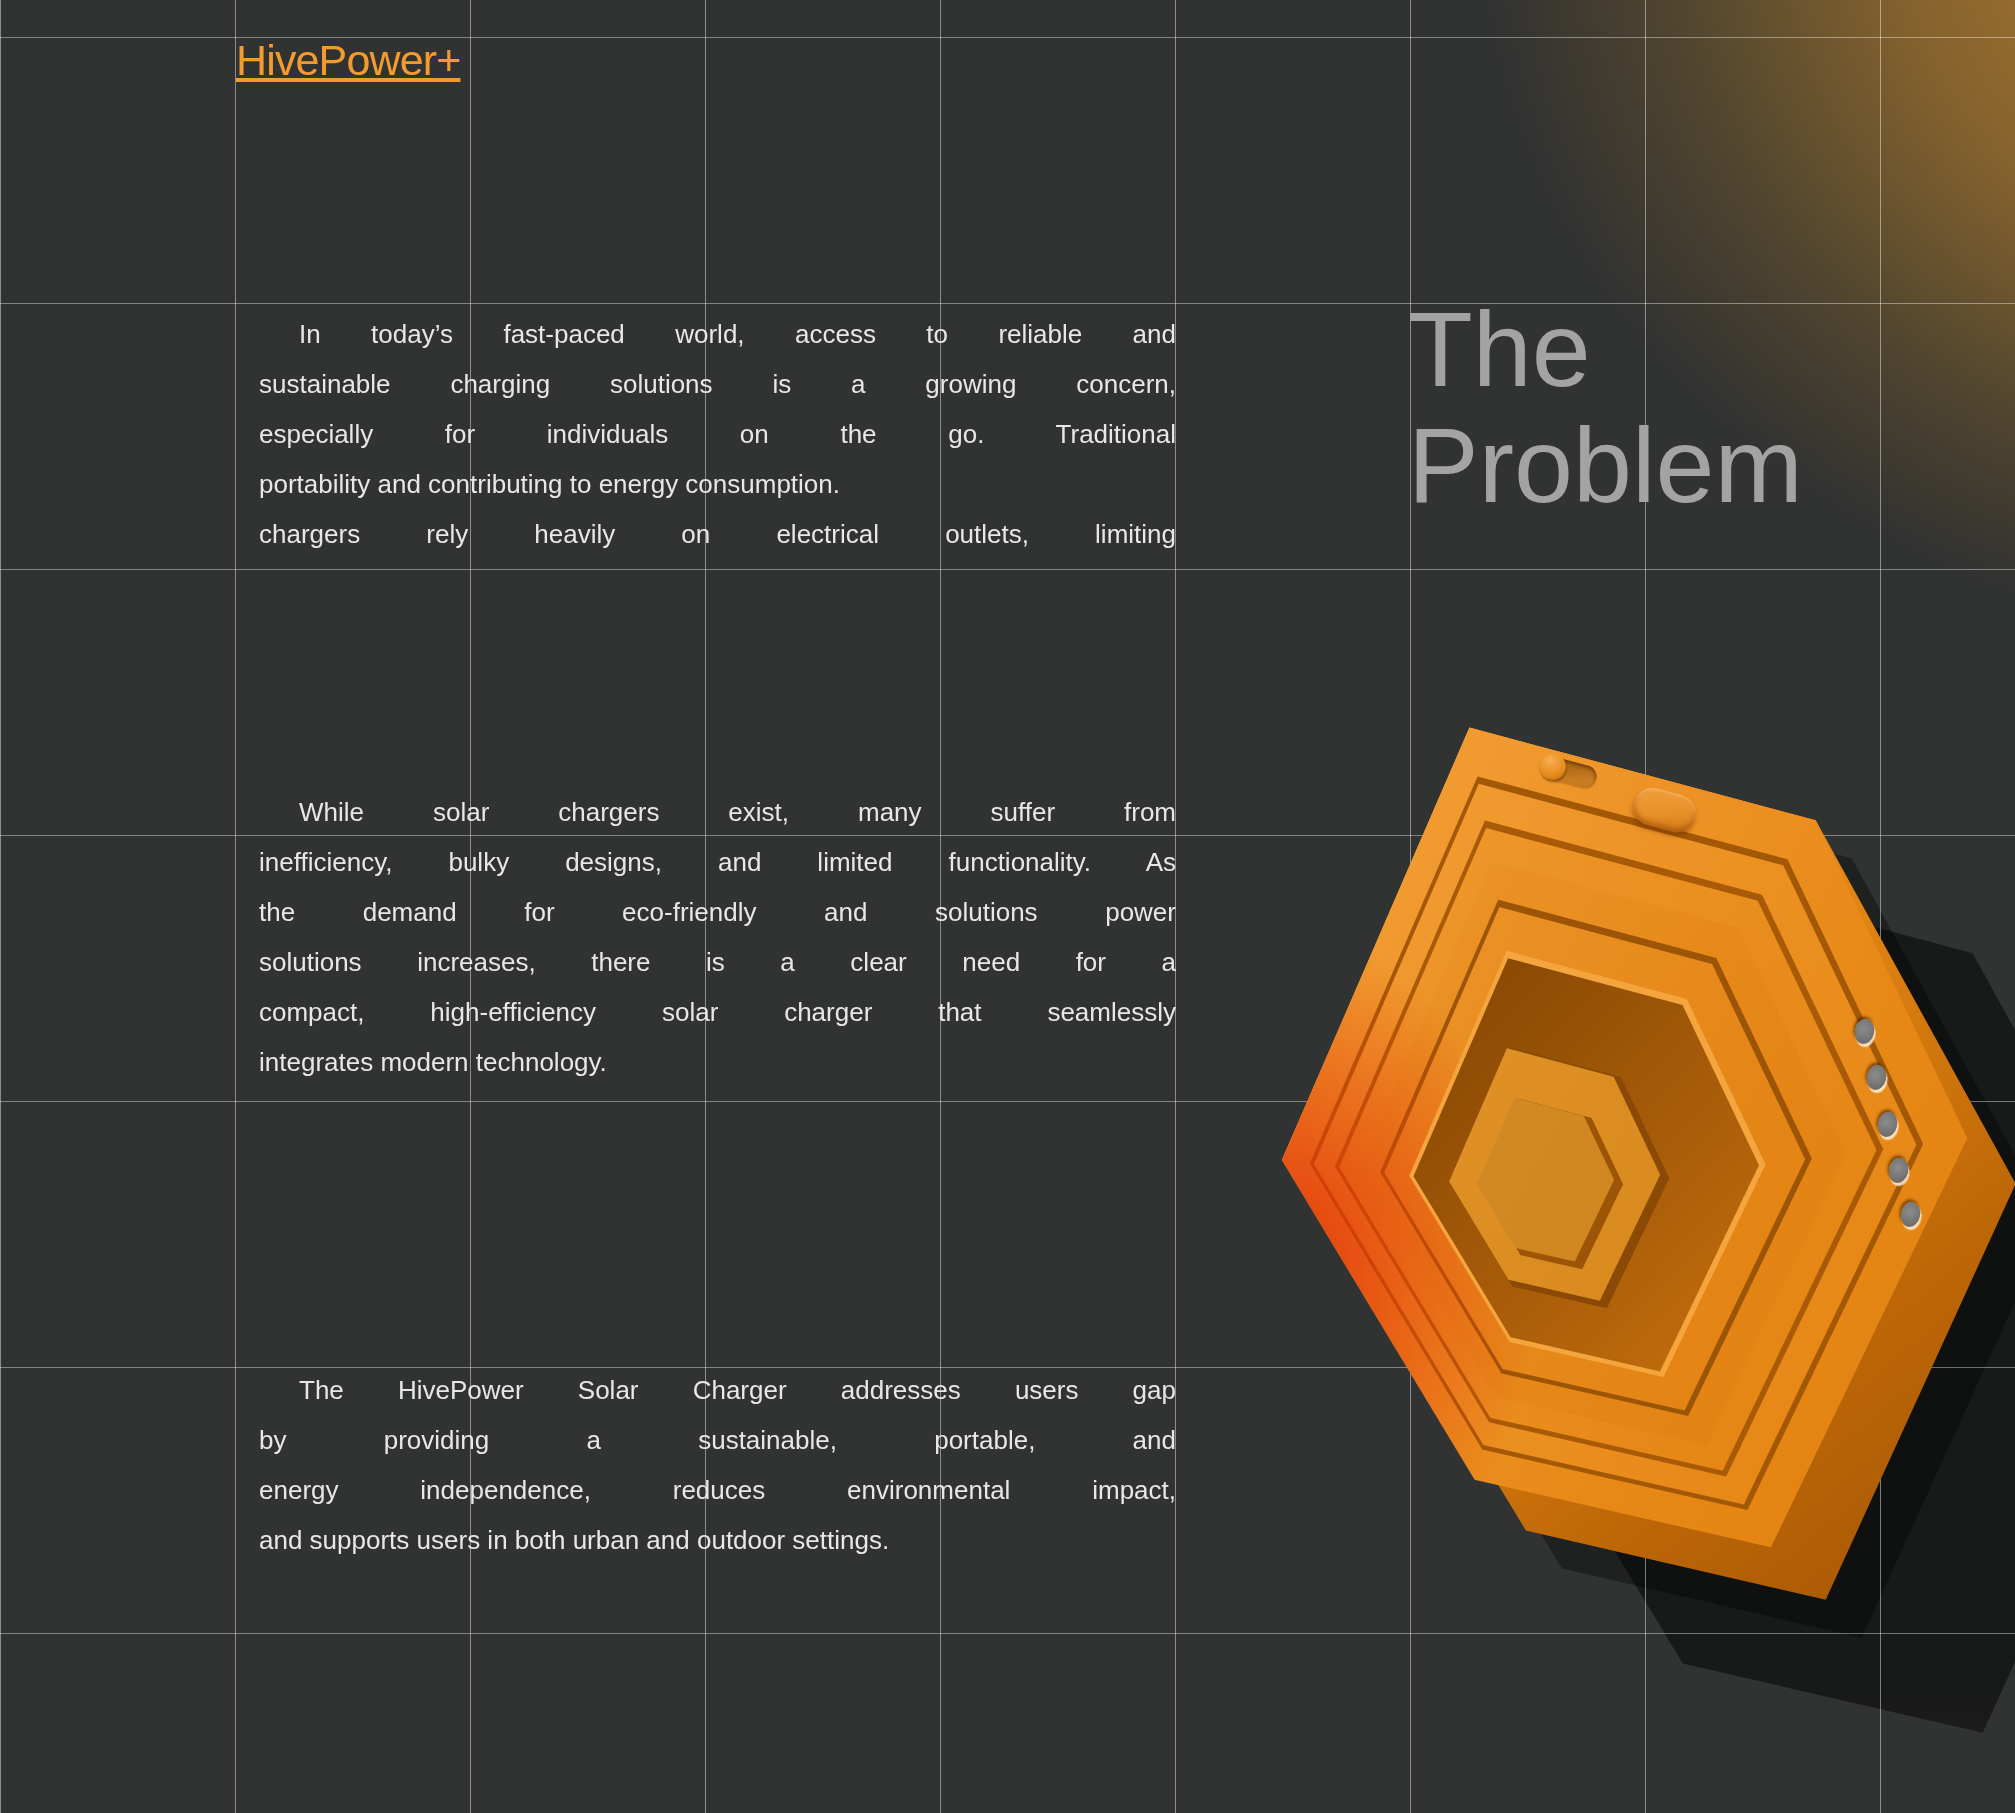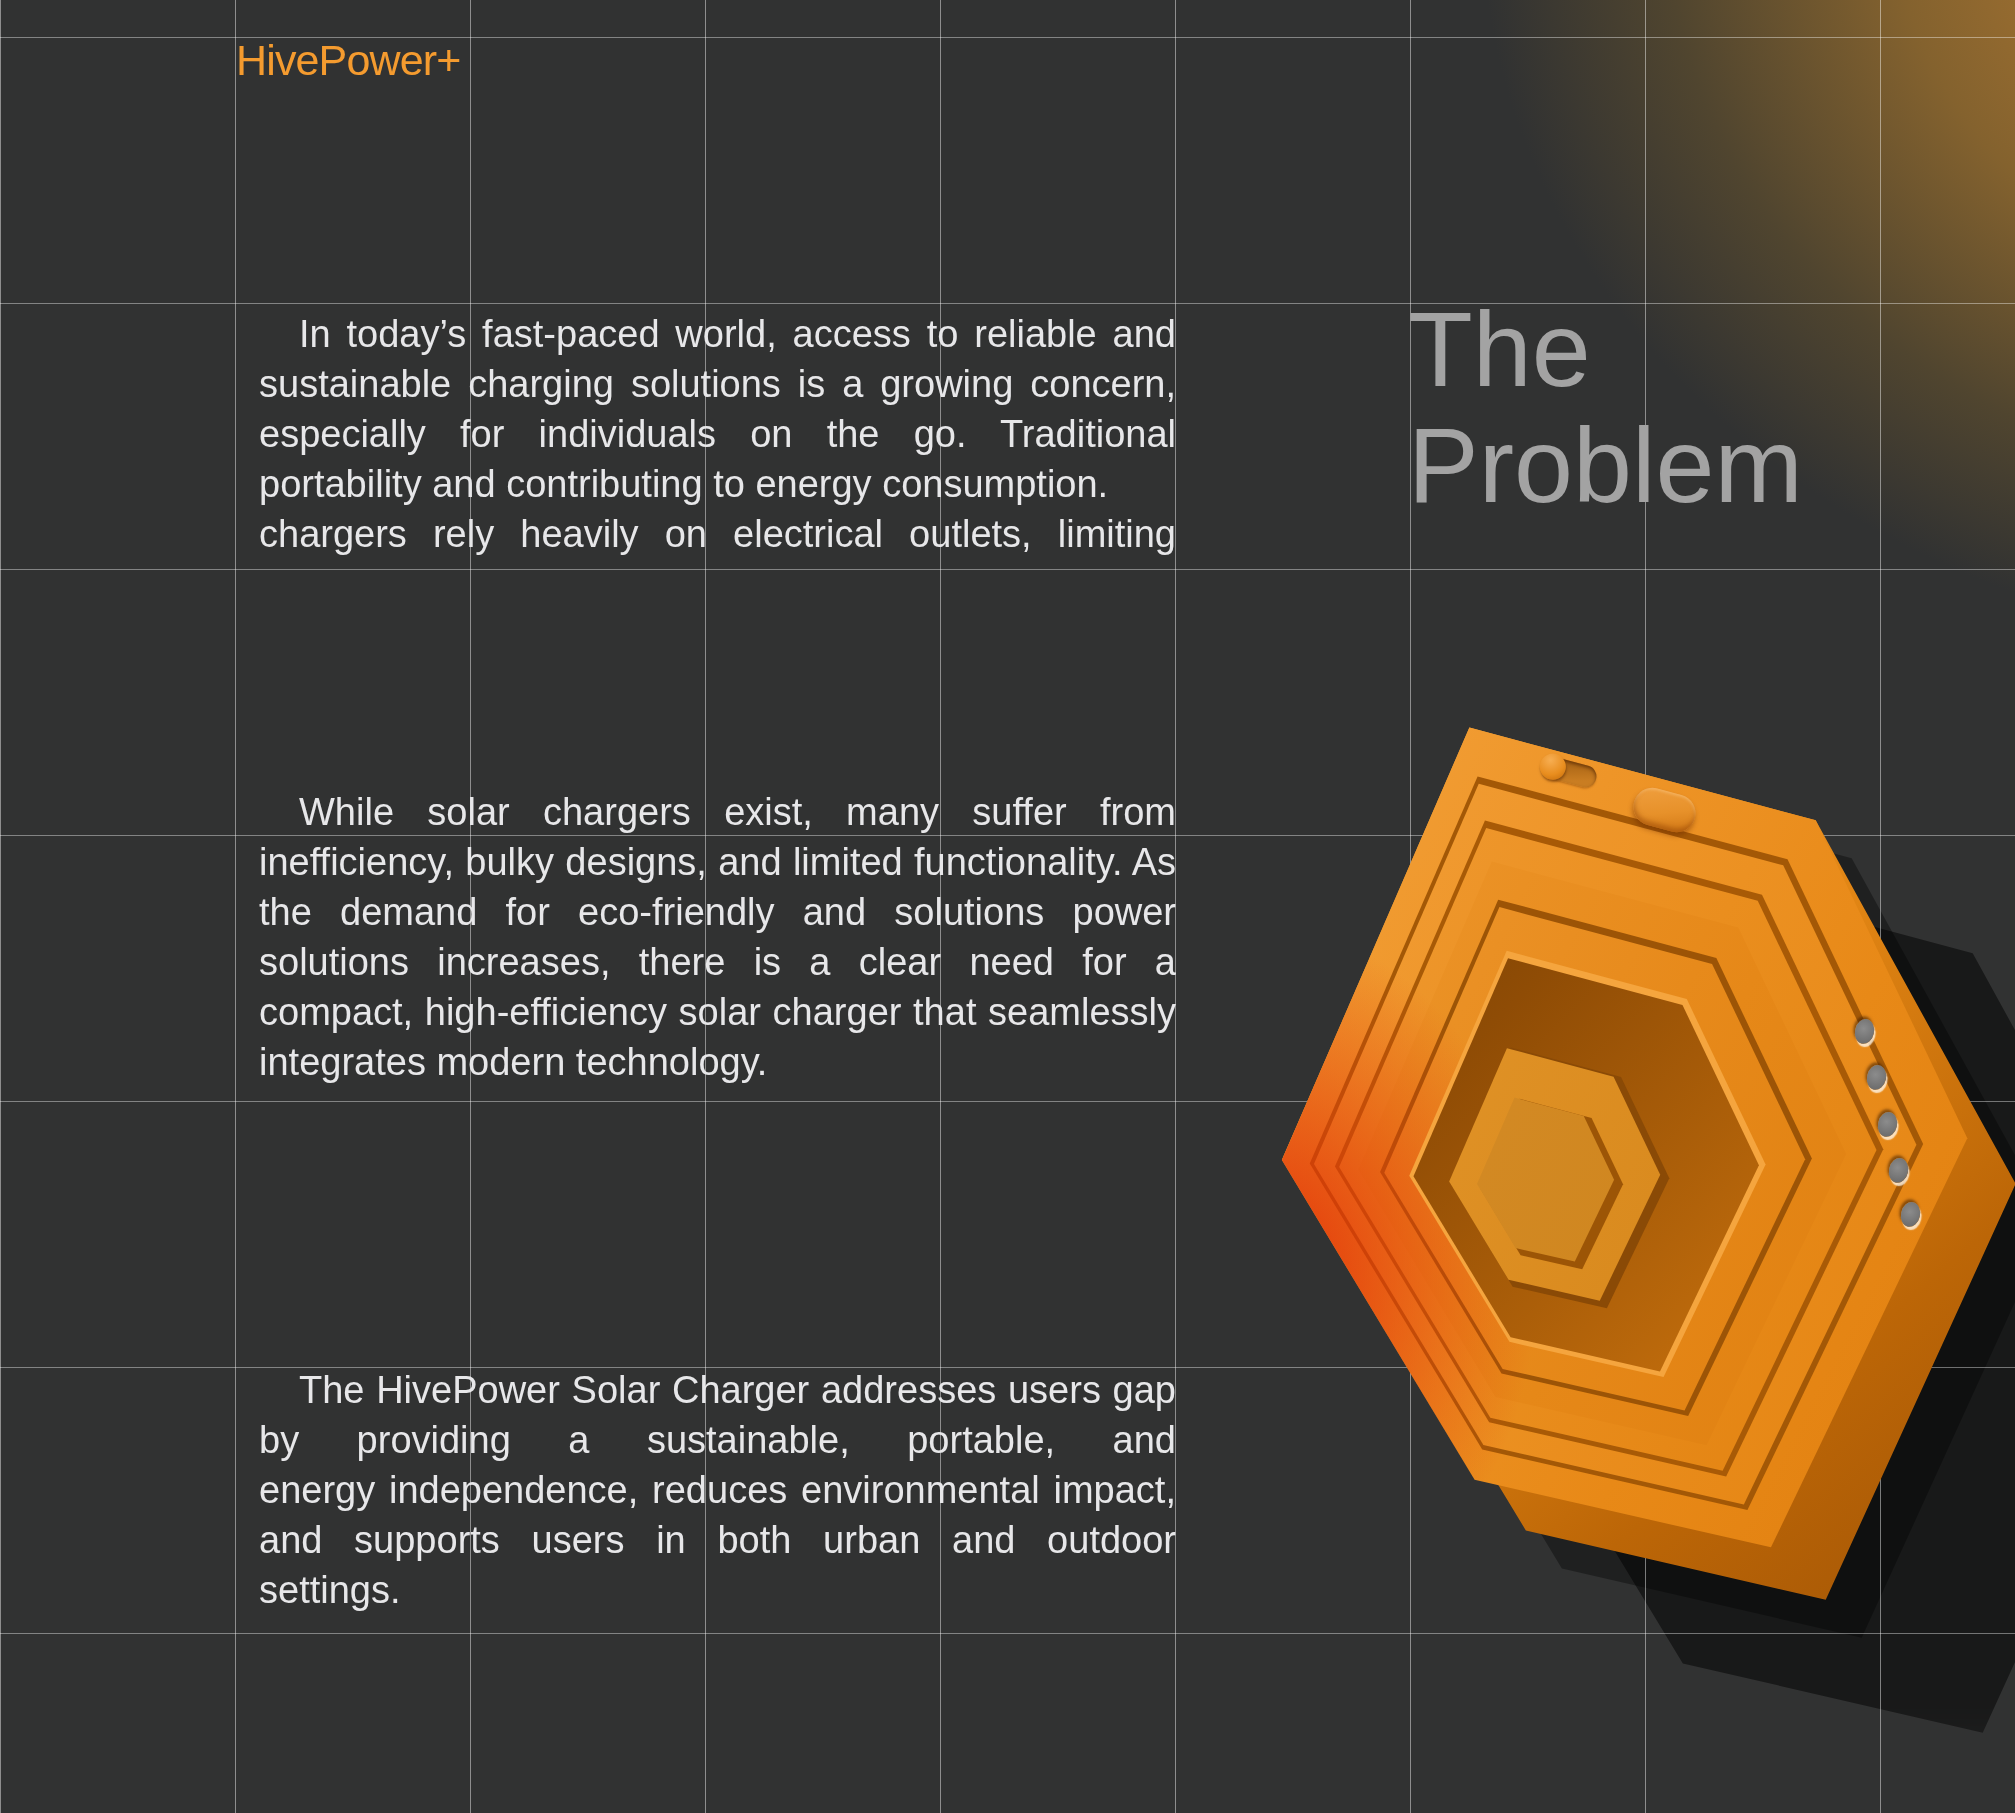--- a/index.html
+++ b/index.html
@@ -26,29 +26,29 @@
       linear-gradient(to right, rgba(255,255,255,0.45) 0.8px, transparent 0.8px),
       linear-gradient(to bottom, rgba(255,255,255,0.40) 0.8px, transparent 0.8px);
     background-size:235px 100%, 100% 266px;
     background-position:0 0, 0 37px;
   }
 
   
   .logo{
     position:absolute;left:236px;top:37px;z-index:4;
     font-size:43px;line-height:1.1;letter-spacing:-0.02em;
-    color:#F49B2F;font-weight:400;
+    color:#F49B2F;font-weight:400;text-decoration:underline;
   }
   .heading{
     position:absolute;left:1408px;top:291px;z-index:4;
     font-size:106px;line-height:116px;color:#a3a3a3;font-weight:400;
   }
   .para{
     position:absolute;left:237px;width:939px;z-index:4;
-    font-size:38px;line-height:50px;color:#E7E7E9;font-weight:300;
+    font-size:26px;line-height:50px;color:#E7E7E9;font-weight:300;
   }
   #p1{top:309px;} #p2{top:787px;} #p3{top:1365px;}
   .ln{text-align:justify;text-align-last:justify;padding-left:22px;}
   .ln.first{padding-left:62px;}
   .ln.last{text-align-last:left;}
 
   
   .devbox{position:absolute;left:1269px;top:705px;width:766px;height:927px;}
   .sil{clip-path:polygon(1.68% 49.09%,26.16% 2.43%,71.37% 12.43%,97.47% 51.65%,72.68% 96.52%,33.53% 89.04%,8.0% 54.22%);}
   .shadow-far{z-index:1;transform:translate(157px,133px);background:rgba(0,0,0,0.5);filter:blur(34px);}

